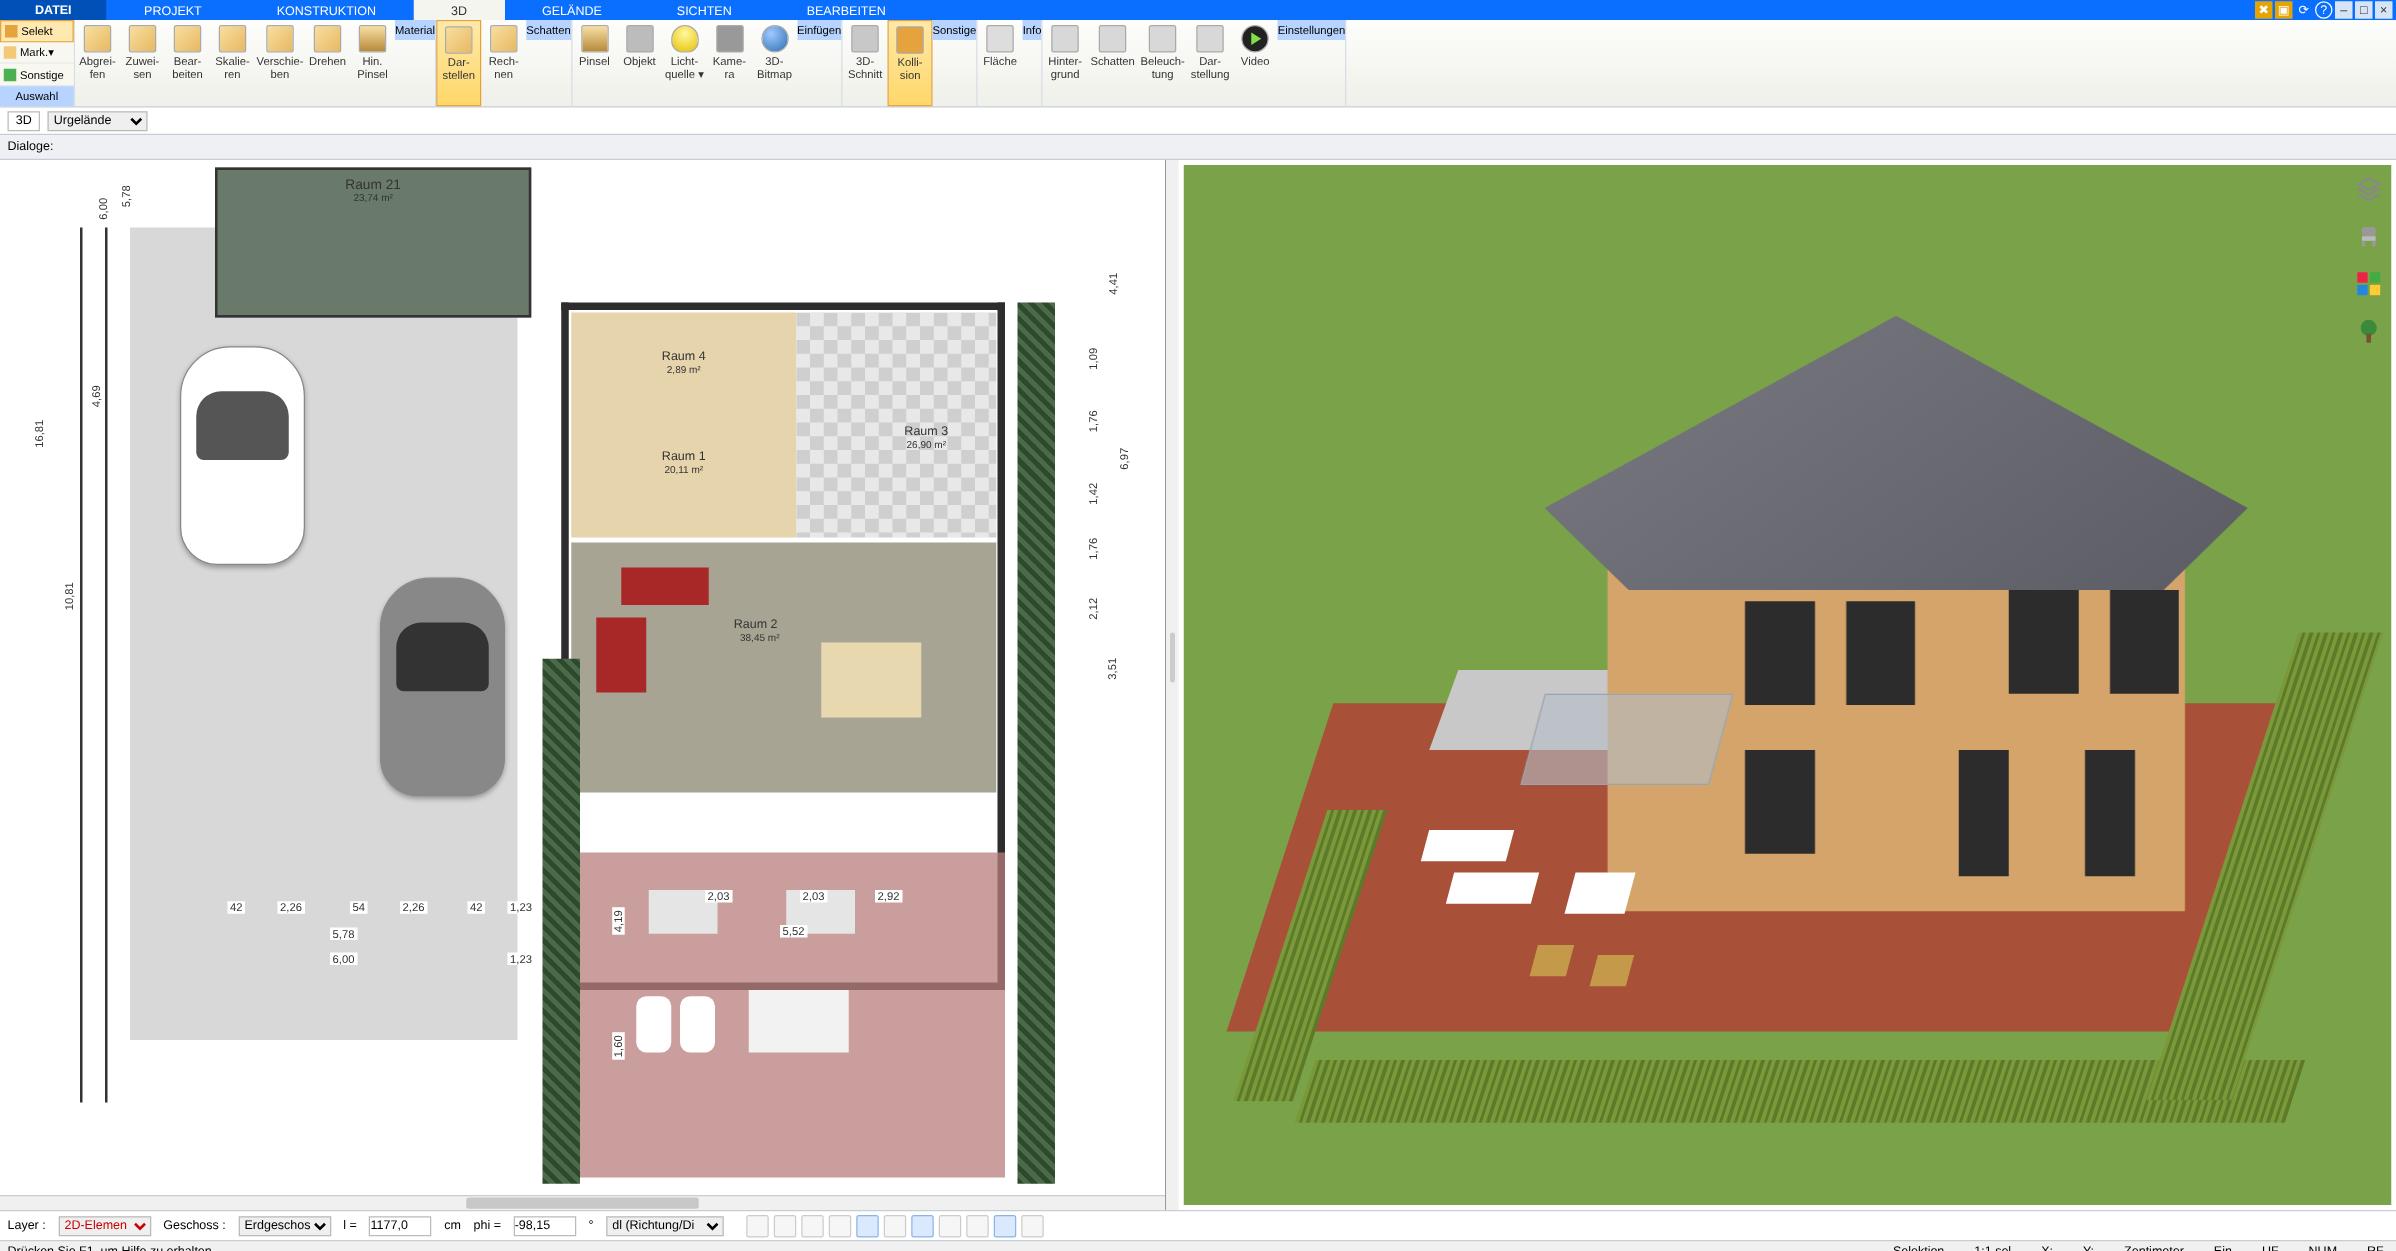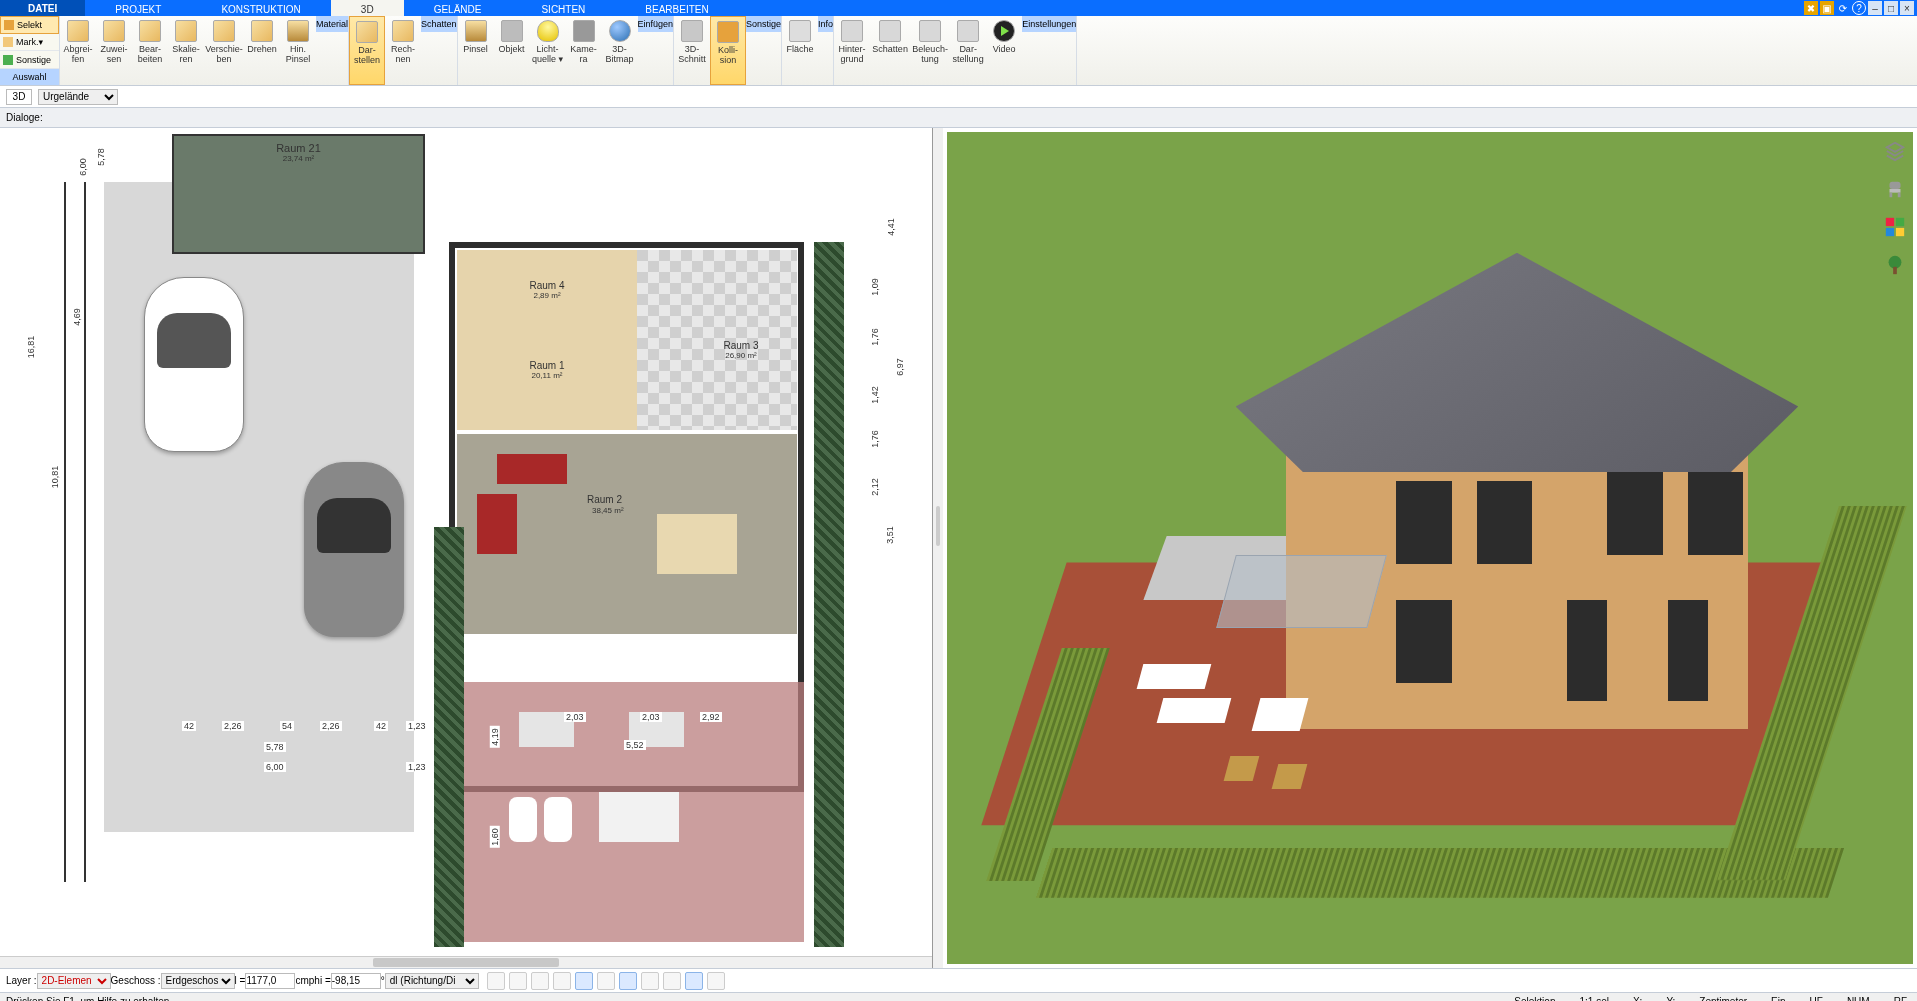--- a/index.html
+++ b/index.html
@@ -83,21 +83,21 @@
 .wall3d { position:absolute; left:4%; top:32%; width:92%; height:62%; background:#d4a46a;}
 .window3d { position:absolute; background:#2c2c2c; width:11%; height:18%; }
 .slab { position:absolute; left:-22%; top:52%; width:34%; height:14%; background:#c8c8c8; transform:skewX(-20deg);}
 .balcony { position:absolute; left:-8%; top:56%; width:30%; height:16%; background:rgba(180,190,200,.6); border:1px solid #9aa4b0; transform:skewX(-15deg);}
 
 
 .side-palette { position:absolute; right:4px; top:140px; width:36px; display:flex; flex-direction:column; gap:16px; align-items:center;}
 .pal-btn { width:22px; height:22px; cursor:pointer; }
 
 
-.bottombar { height:24px; border-top:1px solid #c5cdd8; display:flex; align-items:center; gap:0; padding:0 6px; font-size:10px;}
+.bottombar { height:24px; border-top:1px solid #c5cdd8; display:flex; align-items:center; gap:10px; padding:0 6px; font-size:10px;}
 .bottombar select, .bottombar input { font-size:10px; height:16px; border:1px solid #bbb; }
 .bb-num { width:50px; }
 .bb-icons { display:flex; gap:4px; margin-left:8px;}
 .bb-icon { width:18px; height:18px; border:1px solid #ccc; background:#f6f6f6; border-radius:2px; cursor:pointer;}
 .bb-icon.on { background:#dbe9ff; border-color:#8bb4e8;}
 
 
 .statusbar { height:18px; background:#f0f0f0; border-top:1px solid #c5cdd8; display:flex; align-items:center; font-size:10px; padding-left:6px; gap:20px;}
 .statusbar .right { margin-left:auto; display:flex; gap:24px; padding-right:10px;}
 </style>

